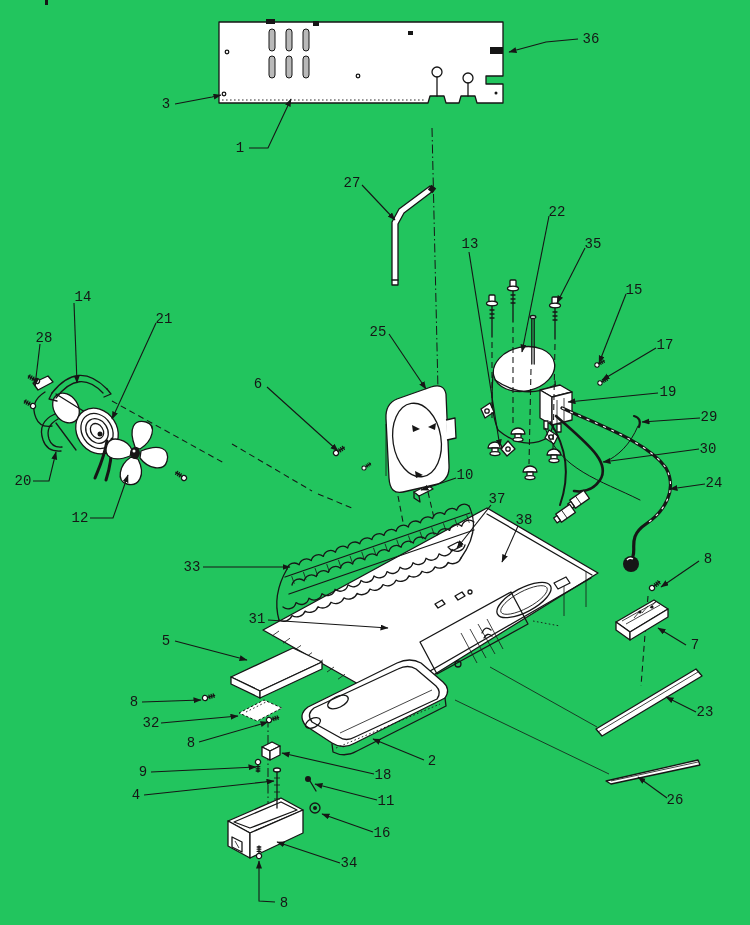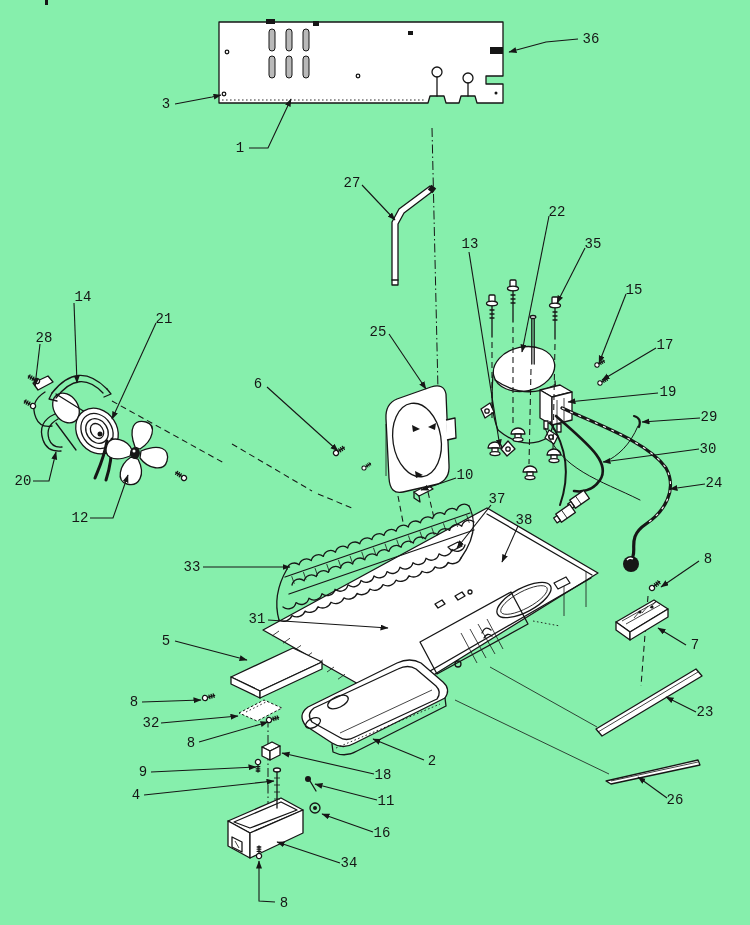--- a/index.html
+++ b/index.html
@@ -1,16 +1,16 @@
 <!DOCTYPE html>
 <html><head>
 <meta charset="utf-8">
 <style>
   html,body{margin:0;padding:0;background:#fff;}
-  .stage{width:750px;height:925px;background:#86efac;position:relative;overflow:hidden;}
+  .stage{width:750px;height:925px;background:#22c55e;position:relative;overflow:hidden;}
   svg{display:block;}
   .ln{fill:none;stroke:#161616;stroke-width:1.3;stroke-linecap:round;stroke-linejoin:round;}
   .fw{fill:#ffffff;stroke:#161616;stroke-width:1.3;stroke-linejoin:round;}
   .fg{fill:#b9b9b9;stroke:#161616;stroke-width:1;}
   .fb{fill:#161616;stroke:none;}
   .dash{fill:none;stroke:#161616;stroke-width:1.05;stroke-dasharray:6 4;}
   .dashdot{fill:none;stroke:#161616;stroke-width:1;stroke-dasharray:9 3 1.5 3;}
   .thin{fill:none;stroke:#161616;stroke-width:0.8;}
   .dot{fill:none;stroke:#161616;stroke-width:0.9;stroke-dasharray:1.6 2.4;}
   .wire{fill:none;stroke:#161616;stroke-linecap:round;}

